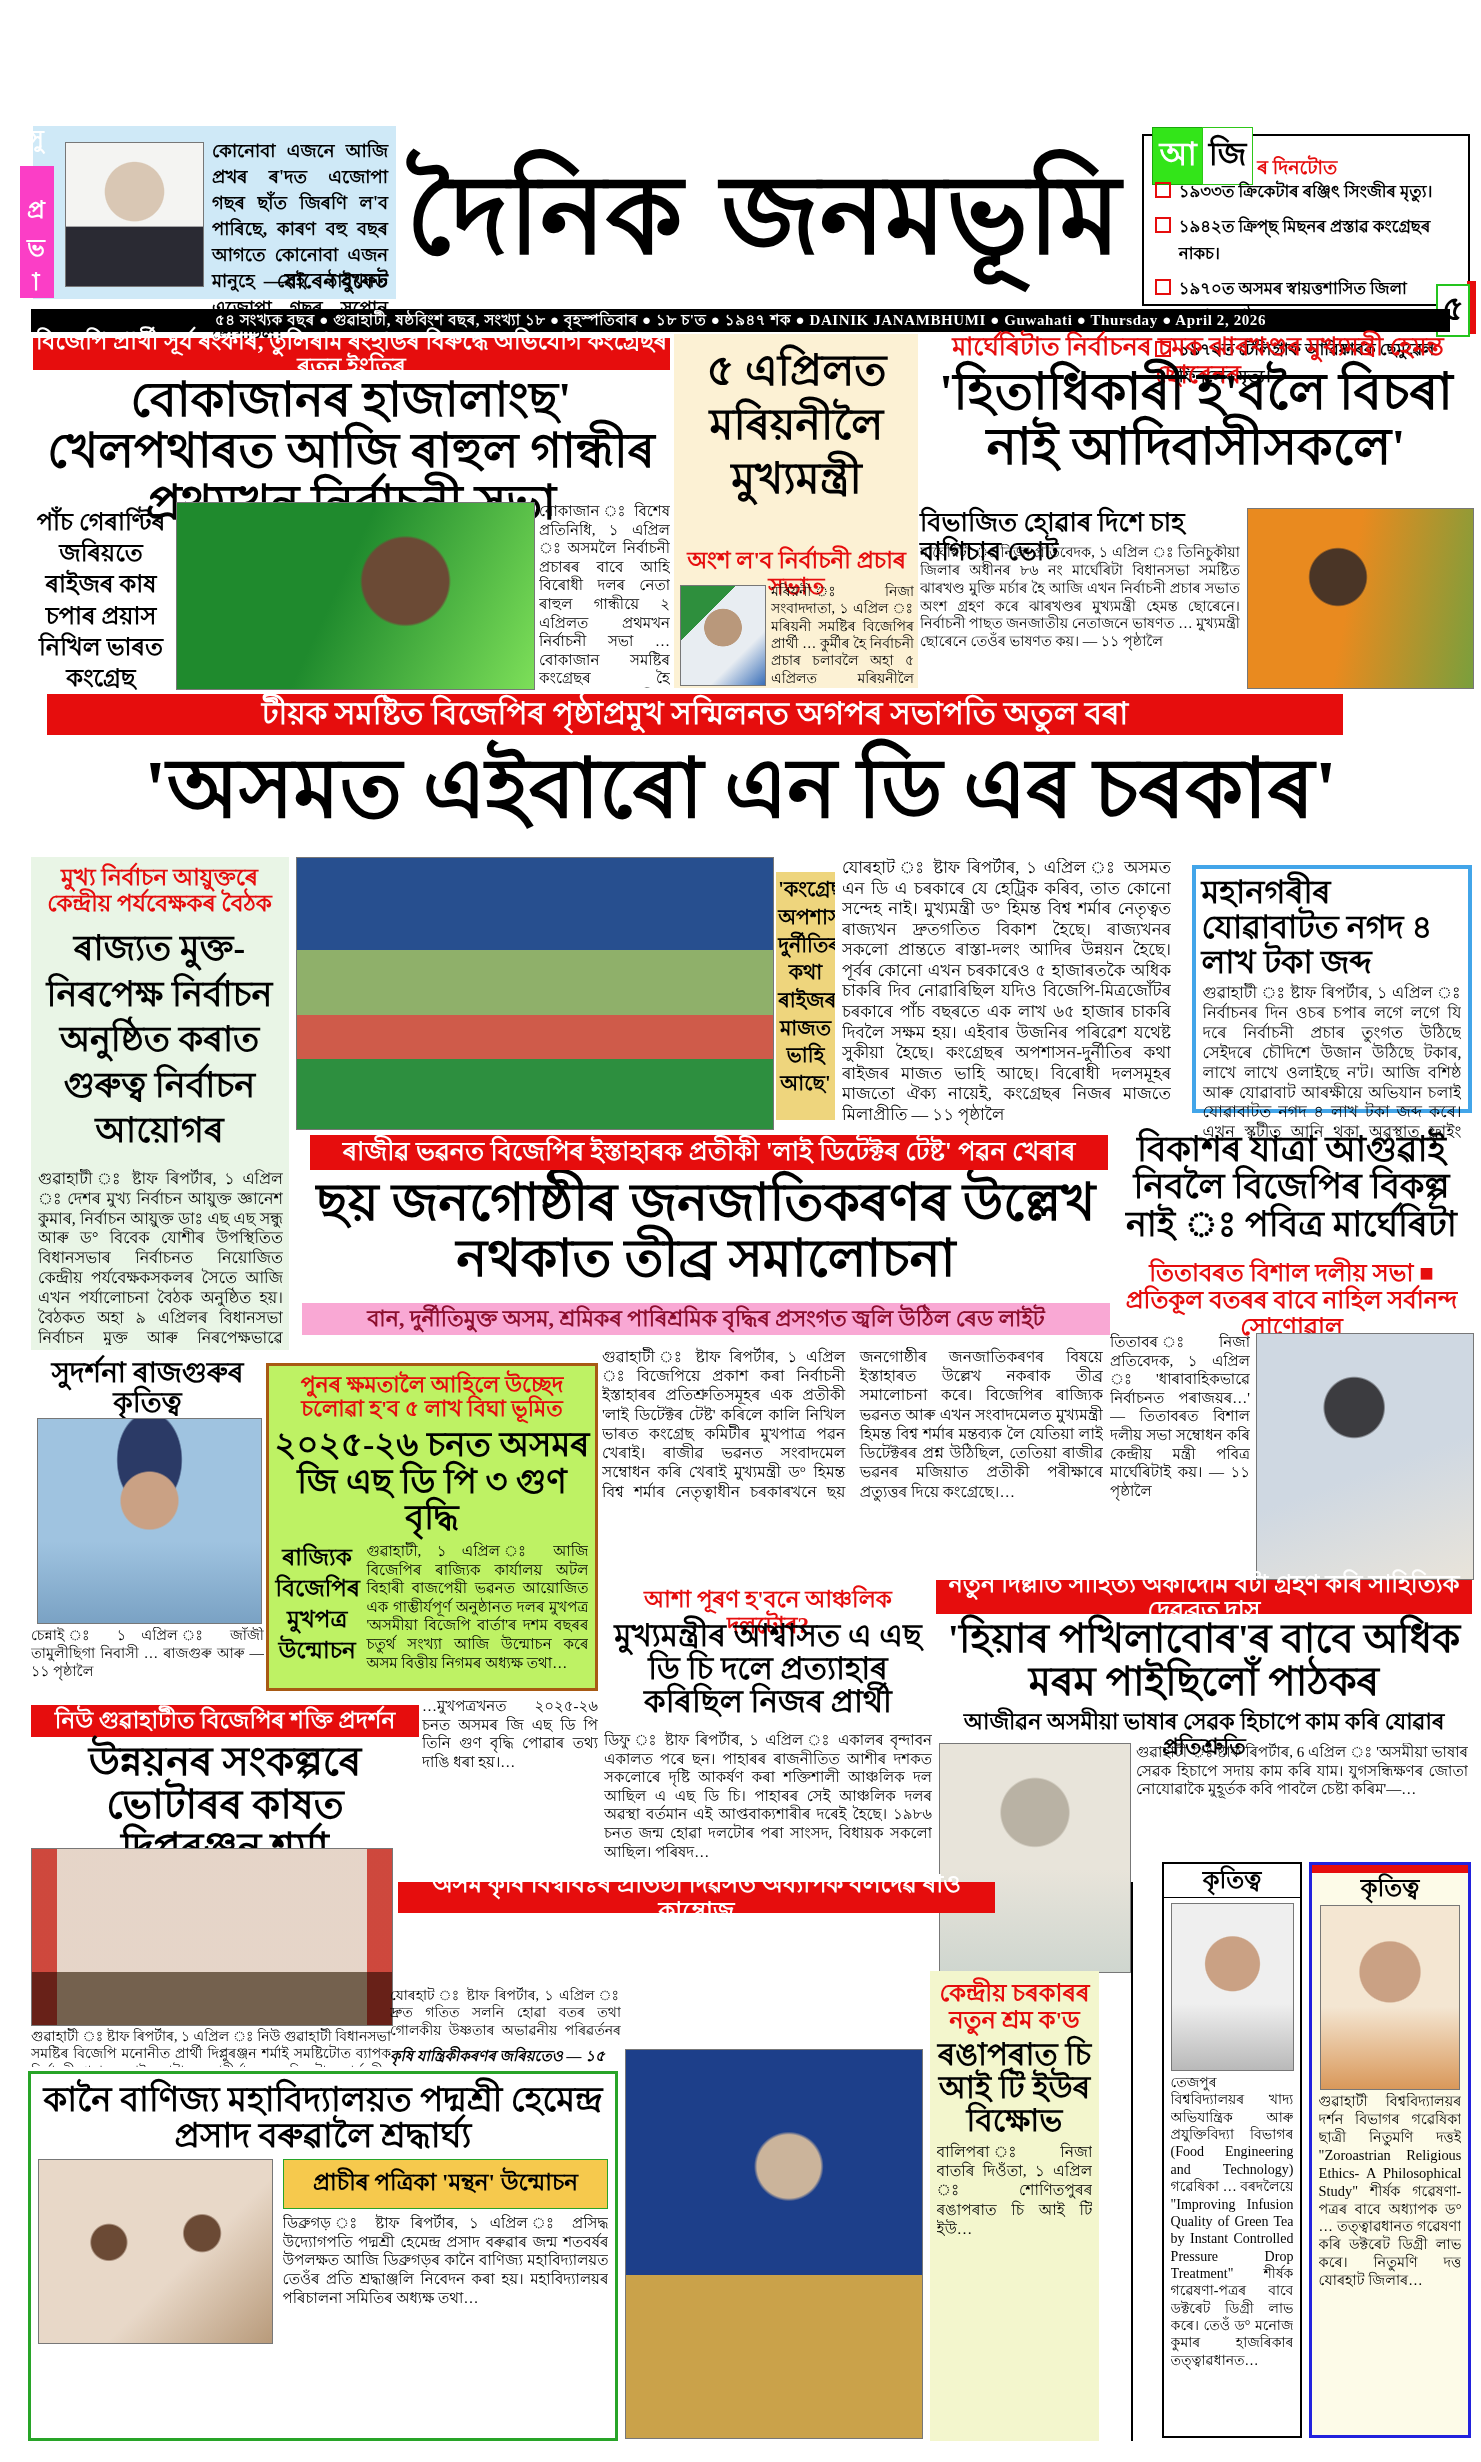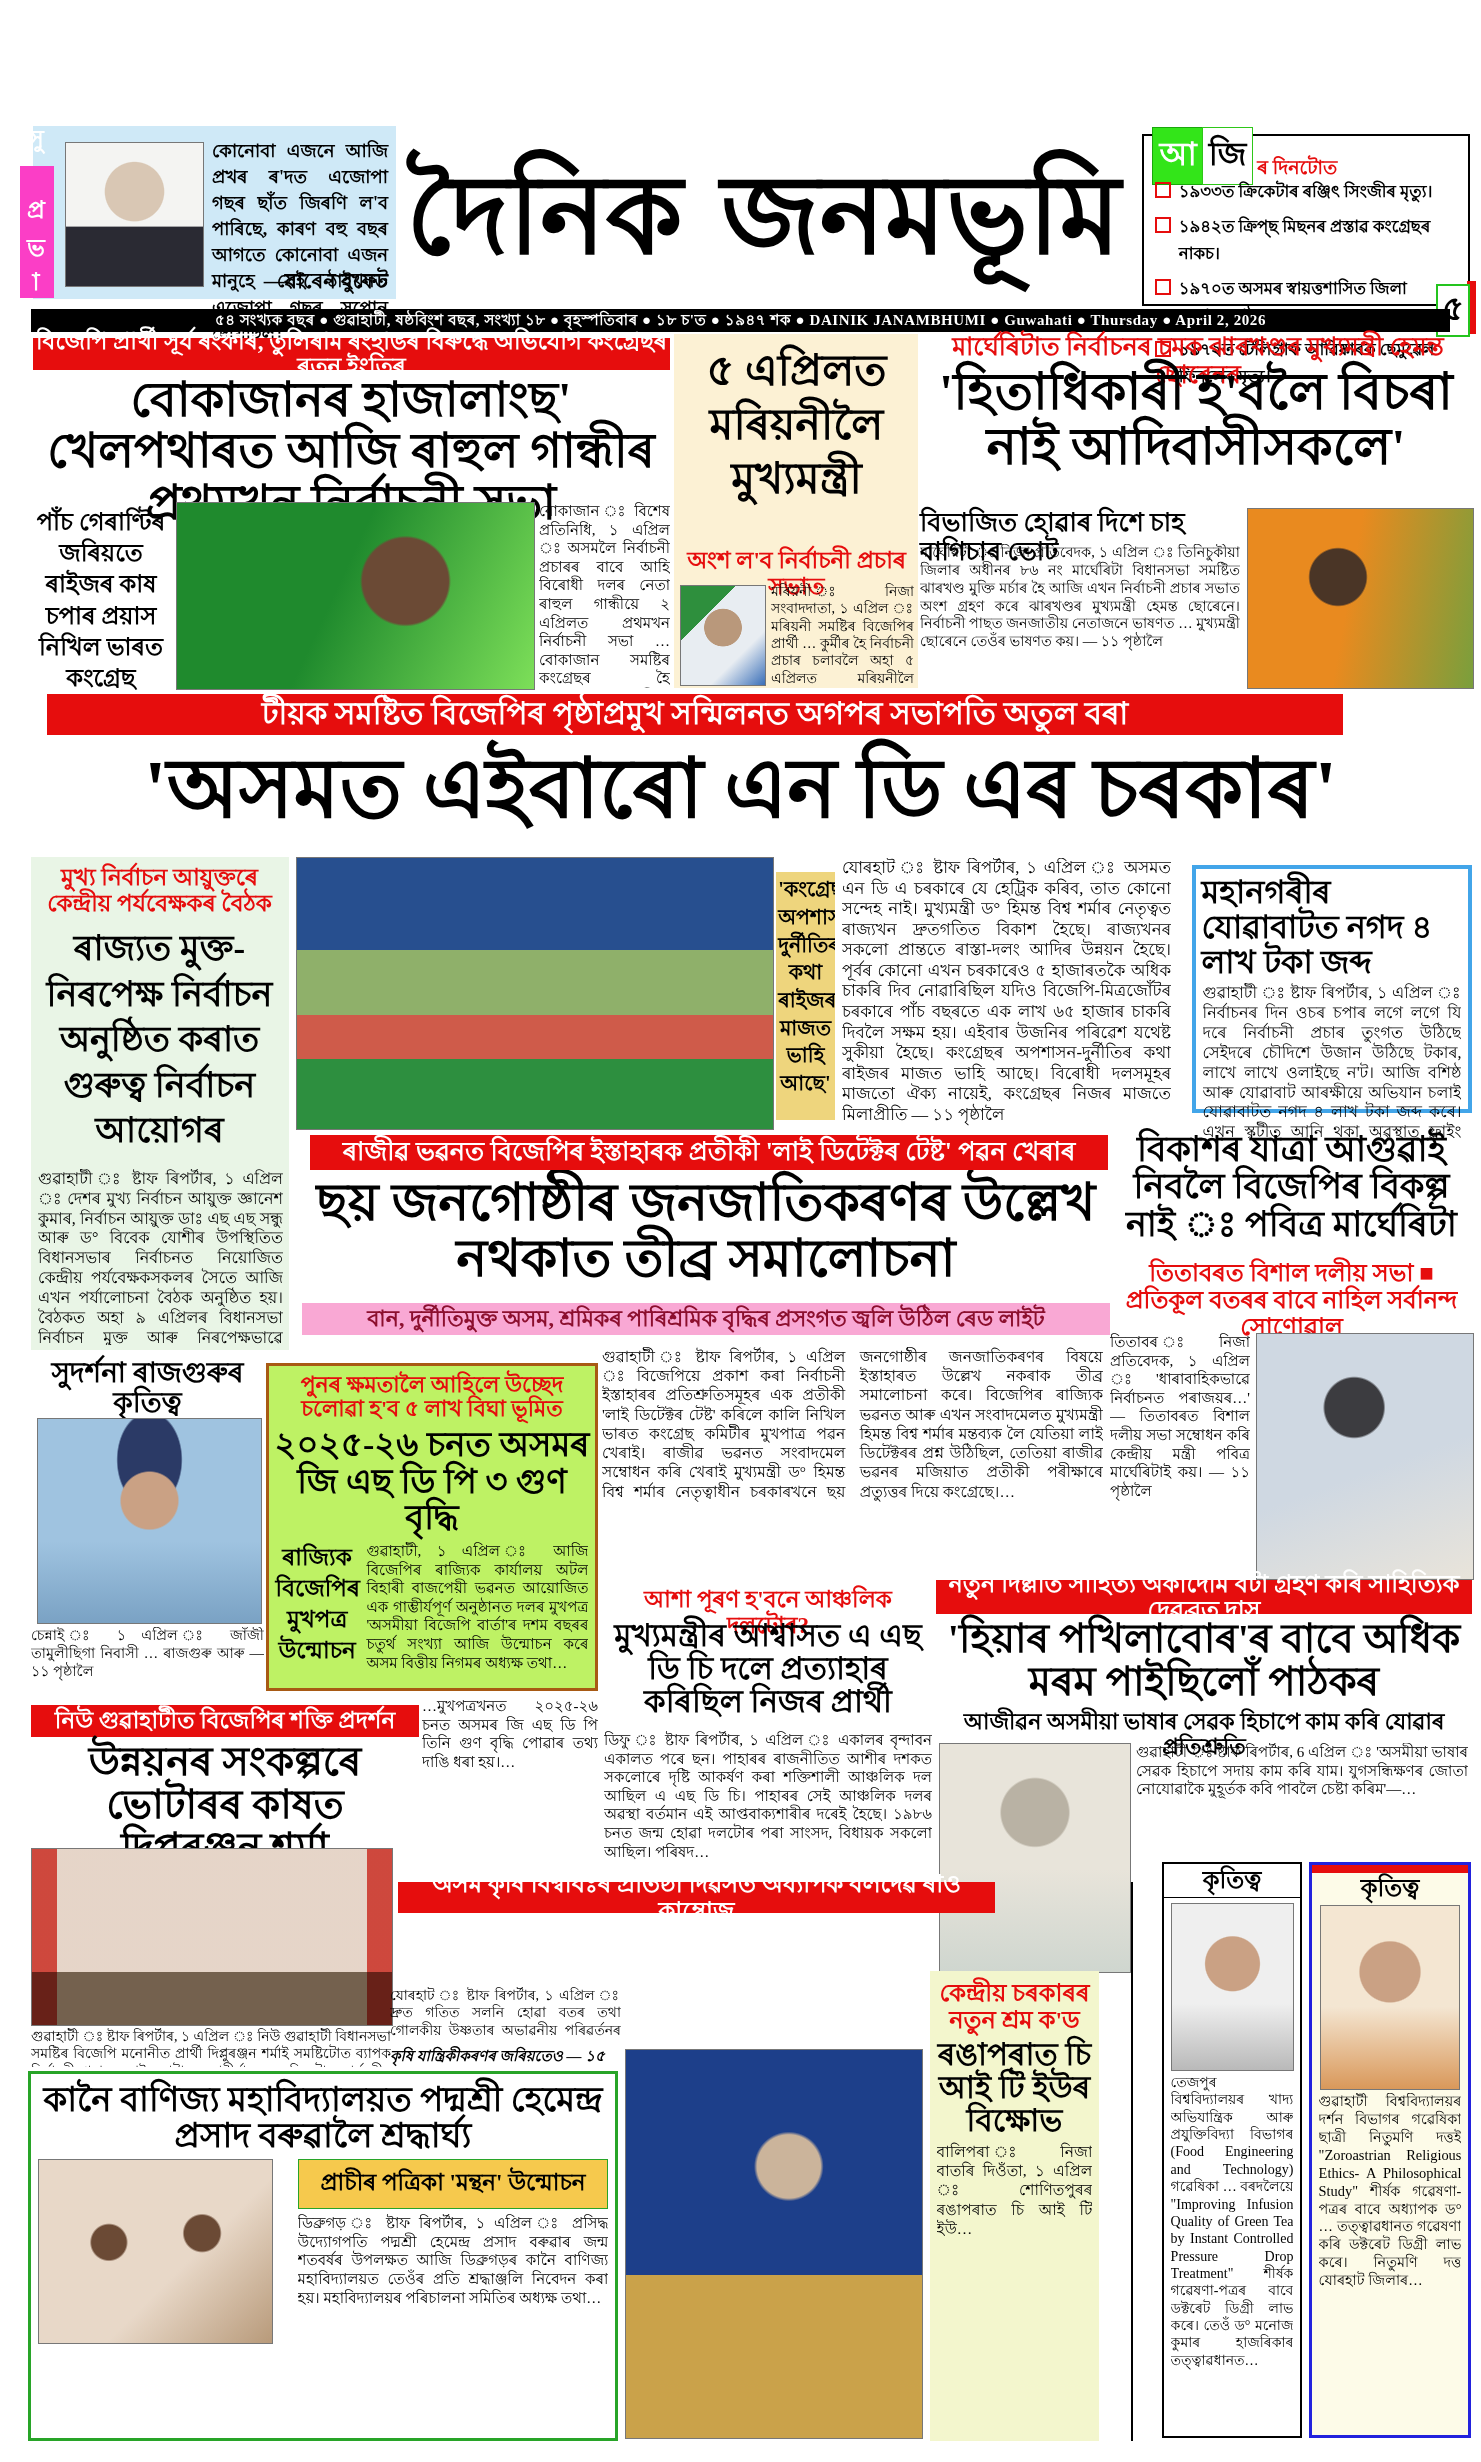--- a/index.html
+++ b/index.html
@@ -161,21 +161,21 @@
 
   <div class="abs bar-red" style="left:398px;top:1882px;width:597px;height:31px;font-size:24px;">অসম কৃষি বিশ্ববিঃৰ প্ৰতিষ্ঠা দিৱসত অধ্যাপক বলদেৱ ৰাও কাম্বোজ</div>
   <div class="abs body-txt" style="left:390px;top:1987px;width:231px;height:53px;font-size:14px;overflow:hidden;">যোৰহাট ঃ ষ্টাফ ৰিপৰ্টাৰ, ১ এপ্ৰিল ঃ দ্ৰুত গতিত সলনি হোৱা বতৰ তথা গোলকীয় উষ্ণতাৰ অভাৱনীয় পৰিৱৰ্তনৰ সমান্তৰালভাৱে…</div>
   <div class="abs" style="left:390px;top:2044px;width:231px;height:21px;font-size:15px;font-style:italic;font-weight:bold;">কৃষি যান্ত্ৰিকীকৰণৰ জৰিয়তেও — ১৫ পৃষ্ঠালৈ</div>
   <div class="photo" style="left:625px;top:2049px;width:296px;height:388px;
               background:radial-gradient(circle at 55% 30%, #cbb49b 0 10%, rgba(0,0,0,0) 11%),
                          linear-gradient(180deg,#1d3f8a 0 58%,#caa24a 58% 100%);"></div>
 
   <div class="abs boxed" style="left:28px;top:2071px;width:590px;height:370px;border:3.3px solid #28a428;background:#fff;">
     <div class="hl" style="margin:7.8px 6.6px 3.3px 6.6px;font-size:34px;">কানৈ বাণিজ্য মহাবিদ্যালয়ত পদ্মশ্ৰী হেমেন্দ্ৰ প্ৰসাদ বৰুৱালৈ শ্ৰদ্ধাৰ্ঘ্য</div>
-    <div style="display:flex;margin:4.4px 6.6px;gap:25px;">
+    <div style="display:flex;margin:4.4px 6.6px;gap:10px;">
       <div class="photo" style="position:relative;width:233px;height:183px;flex:none;
                   background:radial-gradient(circle at 30% 45%, #6b4a35 0 9%, rgba(0,0,0,0) 10%),
                              radial-gradient(circle at 70% 40%, #6b4a35 0 9%, rgba(0,0,0,0) 10%),
                              linear-gradient(135deg,#e8d8c8 0 60%,#b89a7a 100%);"></div>
       <div style="flex:1;">
         <div style="background:#f6c94d;border:1.7px solid #28a428;font-size:23px;font-weight:bold;text-align:center;
                     padding:4.4px 2.2px;margin-bottom:5.5px;">প্ৰাচীৰ পত্ৰিকা 'মন্থন' উন্মোচন</div>
         <div class="body-txt" style="font-size:15px;height:127px;overflow:hidden;">ডিব্ৰুগড় ঃ ষ্টাফ ৰিপৰ্টাৰ, ১ এপ্ৰিল ঃ প্ৰসিদ্ধ উদ্যোগপতি পদ্মশ্ৰী হেমেন্দ্ৰ প্ৰসাদ বৰুৱাৰ জন্ম শতবৰ্ষৰ উপলক্ষত আজি ডিব্ৰুগড়ৰ কানৈ বাণিজ্য মহাবিদ্যালয়ত তেওঁৰ প্ৰতি শ্ৰদ্ধাঞ্জলি নিবেদন কৰা হয়। মহাবিদ্যালয়ৰ পৰিচালনা সমিতিৰ অধ্যক্ষ তথা…</div>
       </div>
     </div>

